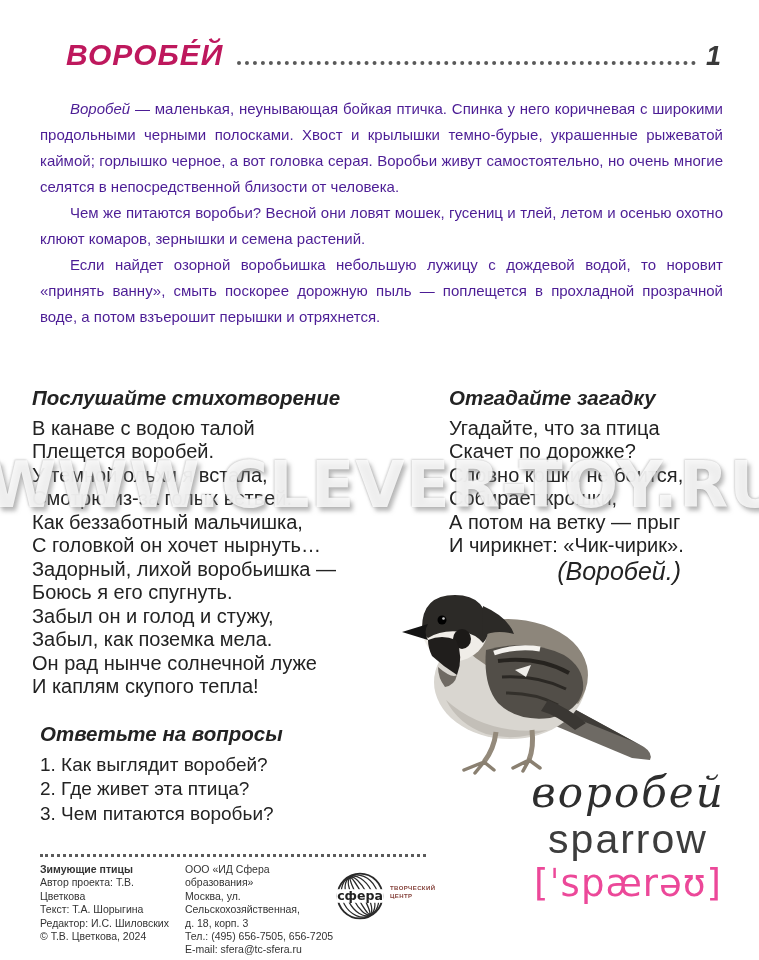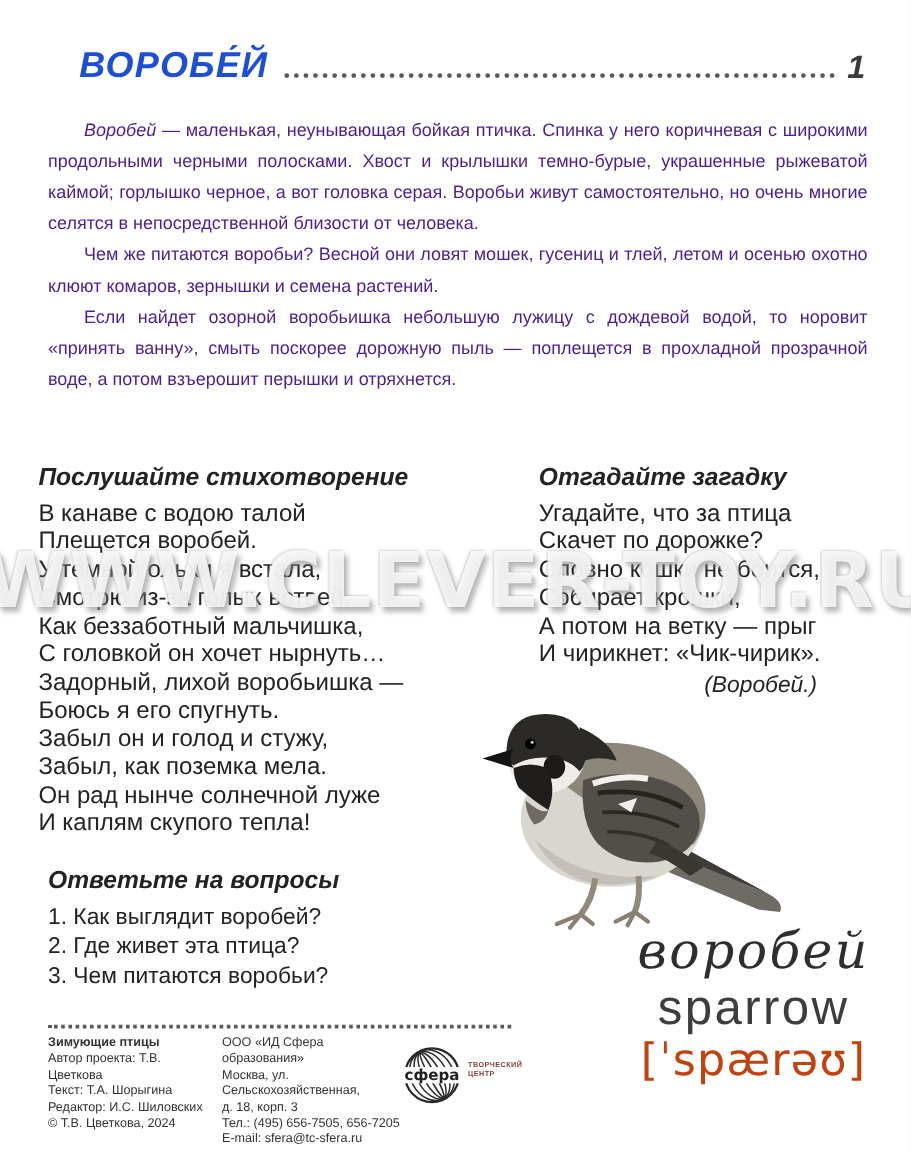--- a/index.html
+++ b/index.html
@@ -9,21 +9,21 @@
     font-family:"Liberation Sans", sans-serif; color:#222;
   }
 
   
   .title-row{
     position:absolute; top:40px; left:66px; right:38px;
     display:flex; align-items:flex-end;
   }
   .title{
     font-style:italic; font-weight:bold; font-size:30px;
-    letter-spacing:1px; color:#1d4ed8; white-space:nowrap; line-height:1;
+    letter-spacing:1px; color:#be185d; white-space:nowrap; line-height:1;
   }
   .leader{
     flex:1; height:0; border-bottom:4px dotted #3d3d3d;
     margin:0 10px 5px 14px; opacity:.85;
   }
   .page-num{
     font-style:italic; font-weight:bold; font-size:27px;
     color:#3a3a3a; line-height:1;
   }
 
@@ -37,21 +37,21 @@
 
   
   .section-heading{
     font-style:italic; font-weight:bold; font-size:20.5px;
     color:#232323; margin:0 0 6px 0; line-height:1.2;
   }
   .left-col{ position:absolute; top:386px; left:32px; width:362px; }
   .right-col{ position:absolute; top:386px; left:449px; width:278px; }
   .verse-line{ font-size:20px; line-height:23.5px; color:#232323; }
   .riddle-answer{
-    font-style:italic; font-size:19px; line-height:23.5px;
+    font-style:italic; font-size:25px; line-height:23.5px;
     text-align:right; padding-right:46px; color:#232323; margin-top:2px;
   }
   .questions{ position:absolute; top:722px; left:40px; width:362px; }
   .question-line{ font-size:19px; line-height:24.5px; color:#232323; }
 
   
   .bird-wrap{ position:absolute; left:398px; top:582px; width:260px; height:195px; }
   .bird-wrap svg{ width:100%; height:100%; display:block; }
 
   
@@ -62,21 +62,21 @@
     font-family:"DejaVu Serif", serif; font-style:italic;
     font-size:42px; line-height:46px; color:#2e2e2e;
     letter-spacing:2px;
   }
   .vocab-en{
     font-size:41px; line-height:46px; color:#3d3d3d;
     letter-spacing:2px; font-weight:normal;
   }
   .vocab-tr{
     font-family:"DejaVu Sans", sans-serif;
-    font-size:37px; line-height:44px; color:#c2410c; letter-spacing:1px;
+    font-size:37px; line-height:44px; color:#ec4899; letter-spacing:1px;
   }
 
   
   .watermark{
     position:absolute; top:448px; left:-14px; width:800px;
     font-family:"DejaVu Sans", sans-serif; font-weight:bold;
     font-size:64px; letter-spacing:1px; white-space:nowrap;
     color:rgba(255,255,255,0.82);
     text-shadow:3px 4px 4px rgba(130,130,130,0.55),
                 -1px -1px 2px rgba(170,170,170,0.35),

